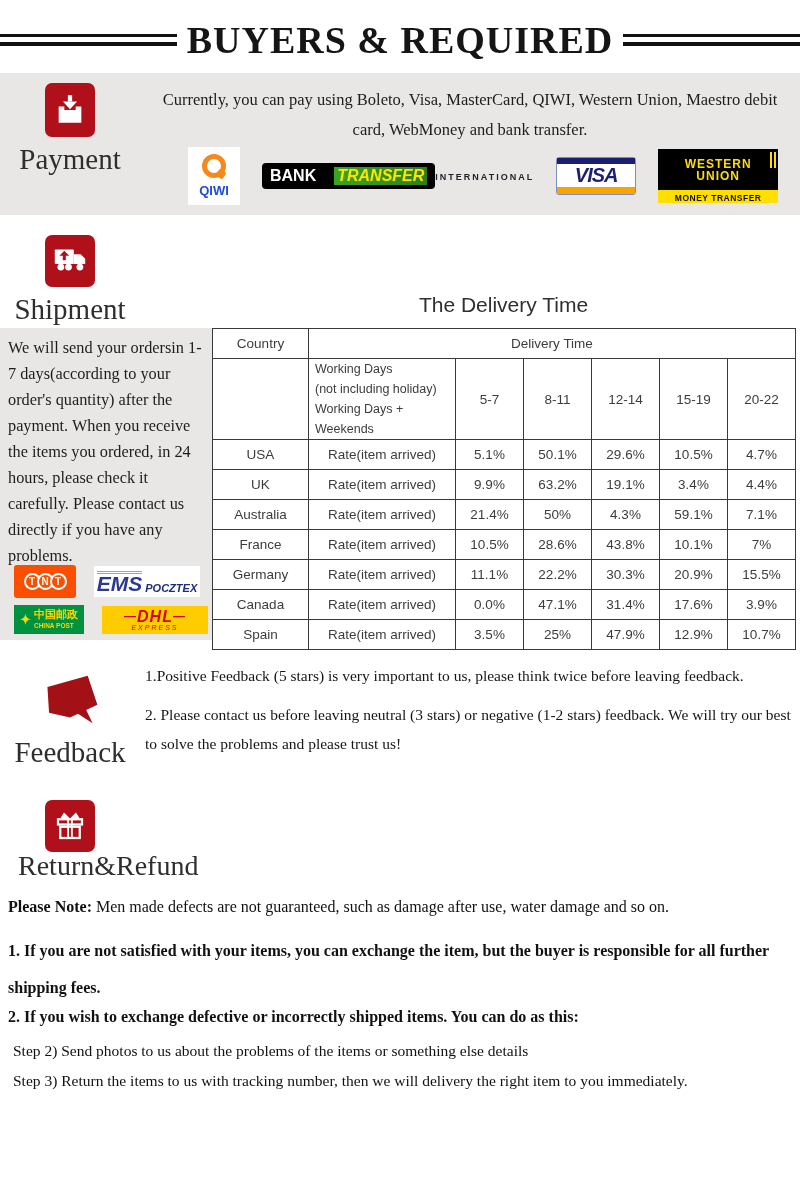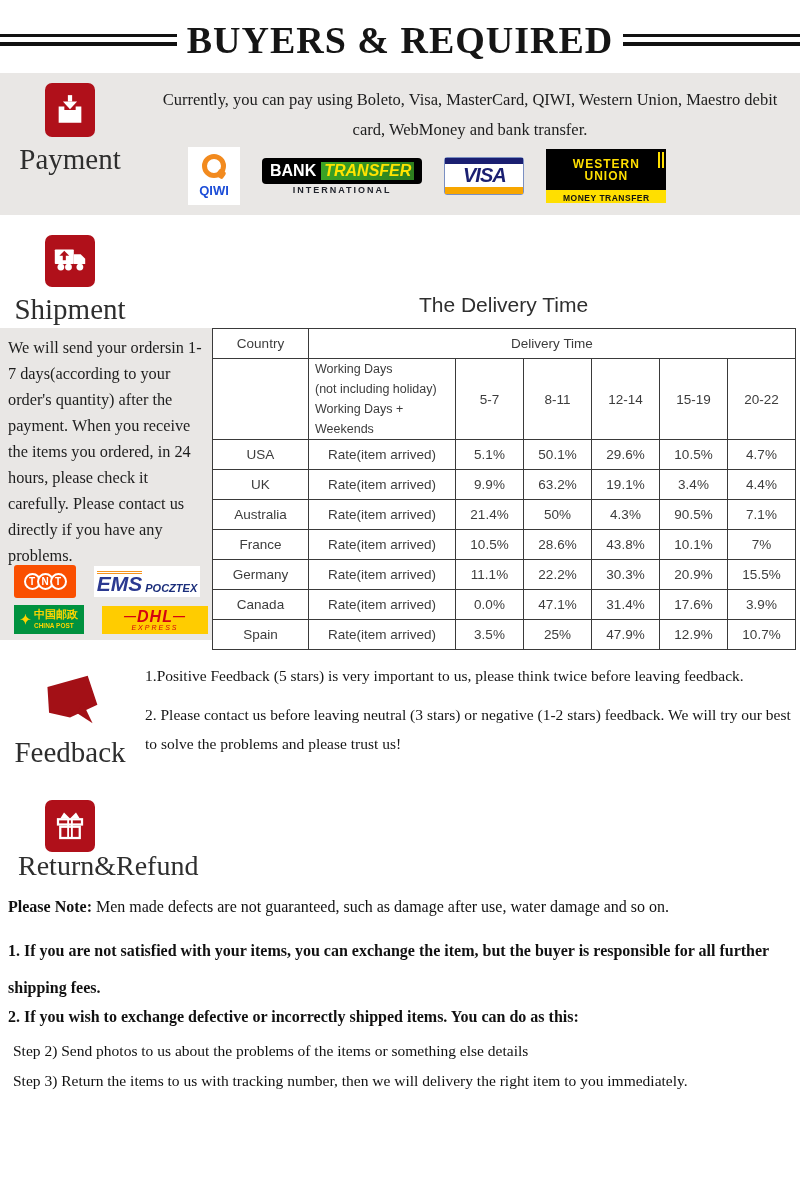--- a/index.html
+++ b/index.html
@@ -25,24 +25,24 @@
 
   
   .pay-desc { position:absolute; left:145px; top:12px; width:650px; font-size:16.5px; line-height:30px; color:#1d1d1d;text-align:center; }
   .pay-logos { position:absolute; left:188px; top:74px; display:flex; align-items:center; gap:22px; }
 
   .qiwi-box { width:52px; height:58px; background:#fff; display:flex; flex-direction:column; align-items:center; justify-content:center; }
   .qiwi-q { width:24px; height:24px; border:5px solid #f28a1e; border-radius:50%; position:relative; }
   .qiwi-q::after { content:""; position:absolute; right:-4px; bottom:-5px; width:8px; height:8px; background:#f28a1e; border-radius:2px; transform:rotate(35deg); }
   .qiwi-text { font-family:"Liberation Sans",sans-serif; font-weight:bold; color:#1d4ed8; font-size:13px; margin-top:5px; }
 
-  .bank-box { display:flex; flex-direction:column; align-items:center; }
+  .bank-box { display:flex; flex-direction:row; align-items:center; }
   .bank-black { background:#000; border-radius:4px; padding:4px 8px; display:flex; gap:5px; align-items:baseline; }
   .bank-w1 { font-family:"Liberation Sans",sans-serif; font-weight:bold; color:#fff; font-size:16px; }
-  .bank-w2 { font-family:"Liberation Sans",sans-serif; font-weight:bold; font-style:italic; color:#ffe400; font-size:16px; background:linear-gradient(90deg,#3aa426,#2d7d1e); padding:0 3px; }
+  .bank-w2 { font-family:"Liberation Sans",sans-serif; font-weight:bold; font-style:italic; color:#ffe400; font-size:16px; background:linear-gradient(90deg,#3aa426,#2d7d1e); padding:0 3px;margin-left:13px; }
   .bank-w3 { font-family:"Liberation Sans",sans-serif; font-weight:bold; color:#20232b; font-size:9px; letter-spacing:2px; margin-top:1px; }
 
   .visa-box { width:80px; height:38px; background:#fff; border:1px solid #7a8fc2; border-radius:3px; display:flex; flex-direction:column; }
   .visa-top { height:7px; background:#1a1f71; }
   .visa-mid { flex:1; display:flex; align-items:center; justify-content:center; font-family:"Liberation Sans",sans-serif; font-weight:bold; font-style:italic; color:#1a1f71; font-size:20px; letter-spacing:-1px; }
   .visa-bot { height:9px; background:#f7a600; }
 
   .wu-box { width:120px; height:54px; background:#ffdf00; display:flex; flex-direction:column; }
   .wu-black { flex:1; background:#000; position:relative; display:flex; flex-direction:column; align-items:center; justify-content:center; }
   .wu-line { font-family:"Liberation Sans",sans-serif; font-weight:bold; color:#ffdf00; font-size:12px; letter-spacing:1px; line-height:12px; }
@@ -245,21 +245,21 @@
         <td>19.1%</td>
         <td>3.4%</td>
         <td>4.4%</td>
       </tr>
       <tr class="data">
         <td>Australia</td>
         <td>Rate(item arrived)</td>
         <td>21.4%</td>
         <td>50%</td>
         <td>4.3%</td>
-        <td>90.5%</td>
+        <td>59.1%</td>
         <td>7.1%</td>
       </tr>
       <tr class="data">
         <td>France</td>
         <td>Rate(item arrived)</td>
         <td>10.5%</td>
         <td>28.6%</td>
         <td>43.8%</td>
         <td>10.1%</td>
         <td>7%</td>

